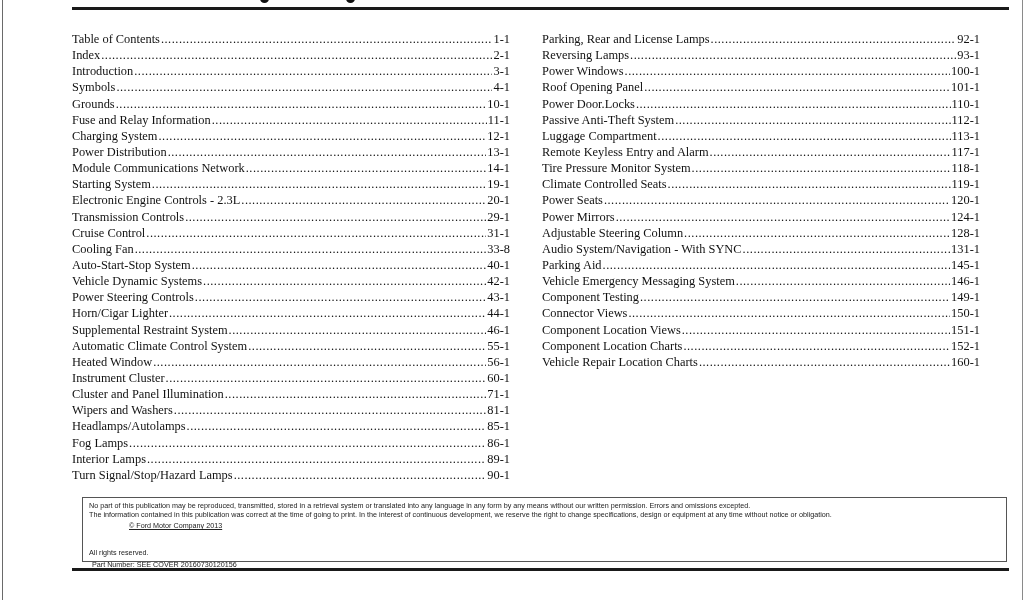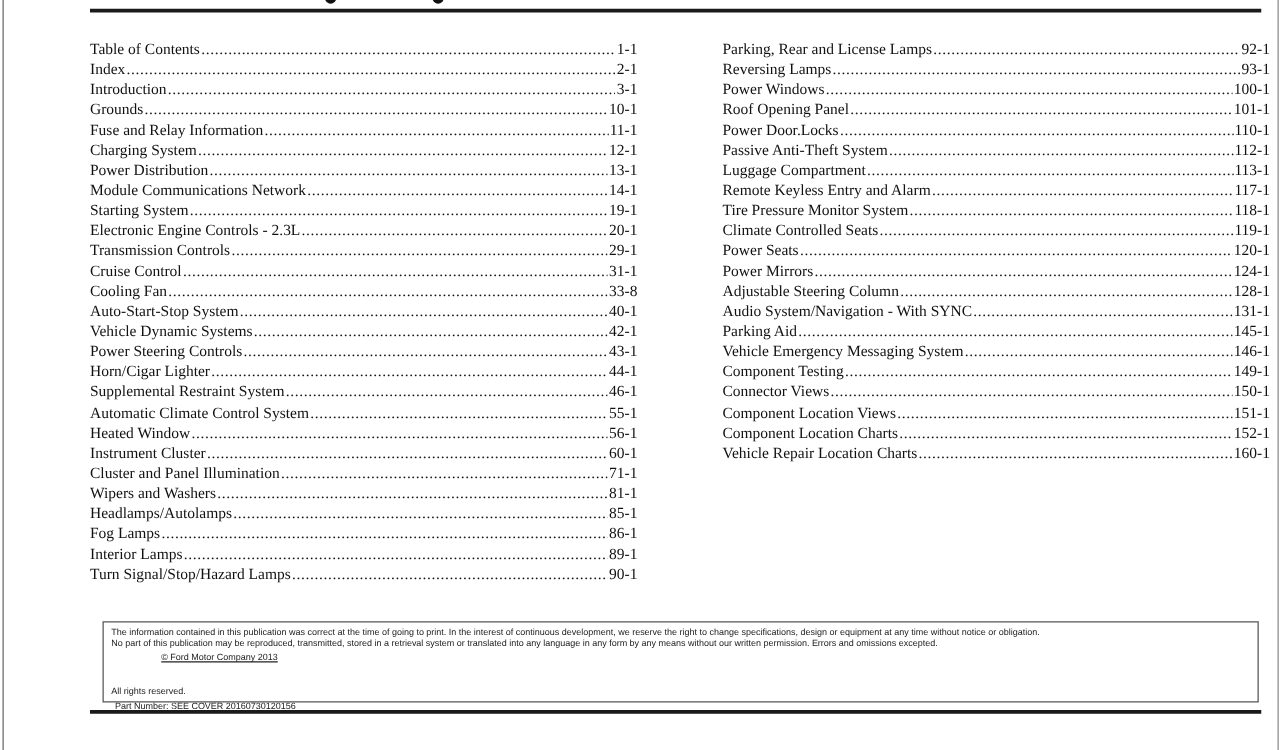--- a/index.html
+++ b/index.html
@@ -55,21 +55,21 @@
     background: #1a1a1a;
   }
   .toc-col {
     position: absolute;
     top: 31px;
     font-size: 12.4px;
     line-height: 16.15px;
     font-family: Liberation Serif, serif;
   }
   .toc-col.left { left: 72px; width: 438px; }
-  .toc-col.right { left: 578px; width: 438px; }
+  .toc-col.right { left: 542px; width: 438px; }
   .toc-row {
     display: flex;
     align-items: baseline;
     white-space: nowrap;
     height: 16.15px;
   }
   .toc-row .label {
     flex: 0 0 auto;
   }
   .toc-row .leader {
@@ -138,20 +138,25 @@
       <span class="label">Index</span>
       <span class="leader"></span>
       <span class="page">2-1</span>
     </div>
     <div class="toc-row">
       <span class="label">Introduction</span>
       <span class="leader"></span>
       <span class="page">3-1</span>
     </div>
     <div class="toc-row">
+      <span class="label">Symbols</span>
+      <span class="leader"></span>
+      <span class="page">4-1</span>
+    </div>
+    <div class="toc-row">
       <span class="label">Grounds</span>
       <span class="leader"></span>
       <span class="page">10-1</span>
     </div>
     <div class="toc-row">
       <span class="label">Fuse and Relay Information</span>
       <span class="leader"></span>
       <span class="page">11-1</span>
     </div>
     <div class="toc-row">
@@ -367,20 +372,20 @@
       <span class="page">152-1</span>
     </div>
     <div class="toc-row">
       <span class="label">Vehicle Repair Location Charts</span>
       <span class="leader"></span>
       <span class="page">160-1</span>
     </div>
   </div>
 
 <div class="footer-box">
+  <div class="line">No part of this publication may be reproduced, transmitted, stored in a retrieval system or translated into any language in any form by any means without our written permission. Errors and omissions excepted.</div>
   <div class="line">The information contained in this publication was correct at the time of going to print. In the interest of continuous development, we reserve the right to change specifications, design or equipment at any time without notice or obligation.</div>
-  <div class="line">No part of this publication may be reproduced, transmitted, stored in a retrieval system or translated into any language in any form by any means without our written permission. Errors and omissions excepted.</div>
   <div class="line copyright">© Ford Motor Company 2013</div>
   <div class="line rights">All rights reserved.</div>
   <div class="line part">Part Number: SEE COVER 20160730120156</div>
 </div>
 
 <div class="bottom-rule"></div>
 
 </body></html>

